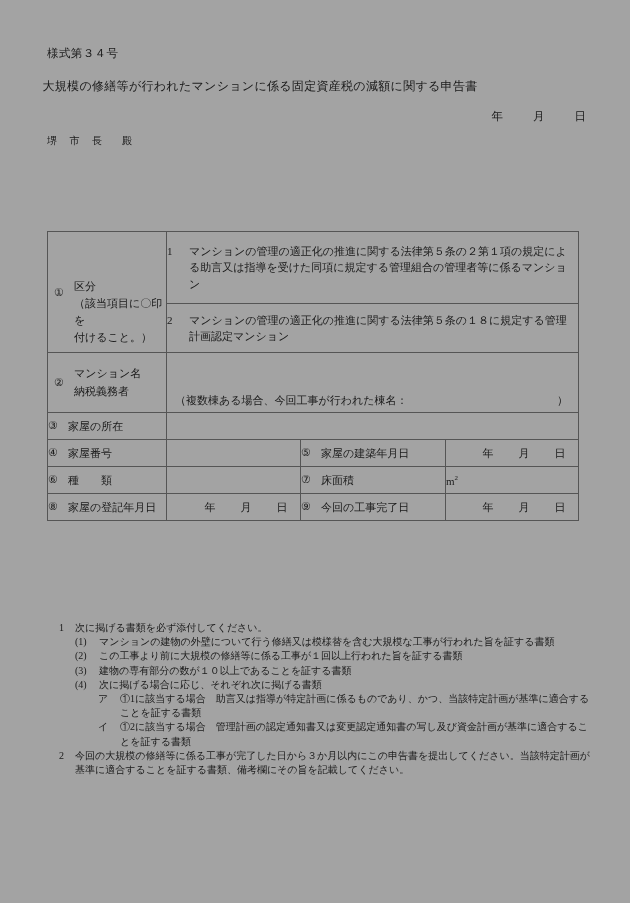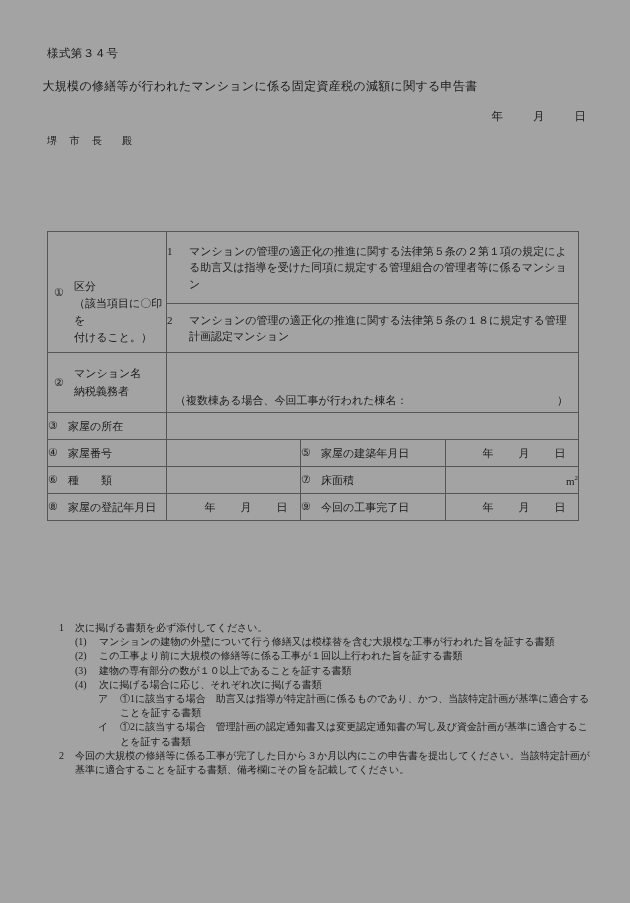--- a/index.html
+++ b/index.html
@@ -168,21 +168,20 @@
   }
 
   .date-cell {
     text-align: right;
     padding-right: 14px;
     white-space: nowrap;
     height: 26px;
   }
   .date-cell .g { display: inline-block; width: 36px; text-align: center; }
   .unit-cell {
-    text-align: right;
     padding-right: 10px;
     height: 26px;
   }
   .unit-cell sup { font-size: 7px; vertical-align: super; }
 
   
   .biko {
     position: absolute;
     left: 47px;
     top: 530px;

